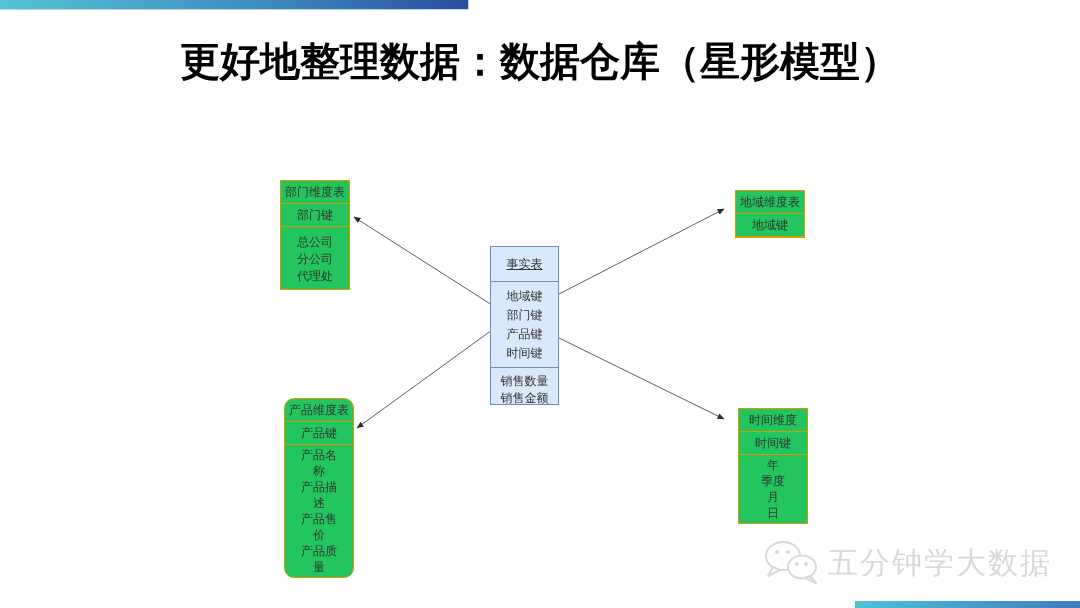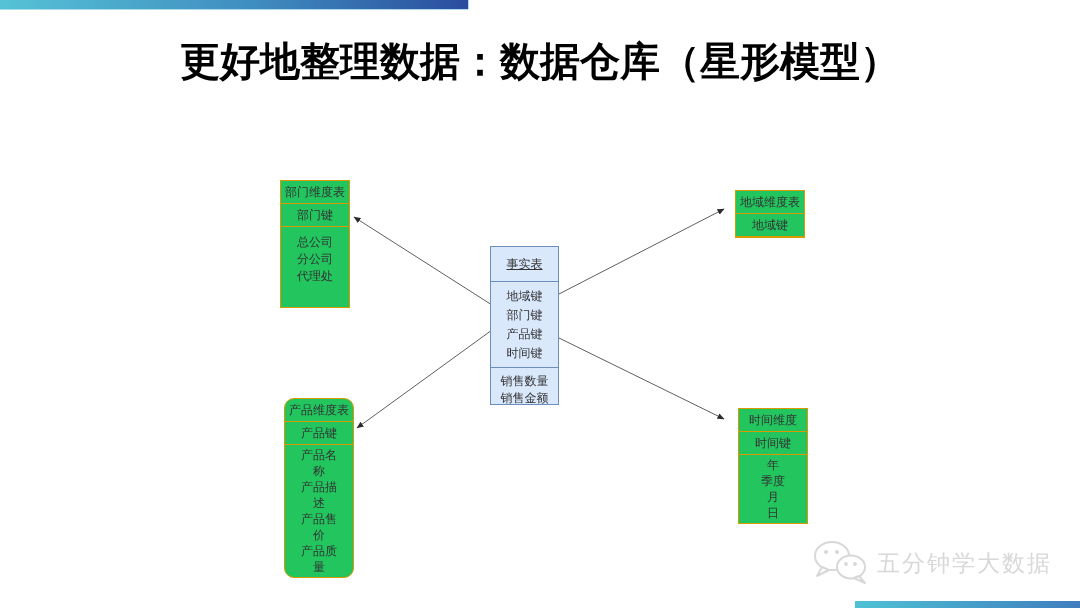--- a/index.html
+++ b/index.html
@@ -67,21 +67,21 @@
     border: 1px solid #d79b00;
   }
   .dim .dim-header {
     height: 22px; line-height: 22px;
     border-bottom: 1px solid #d79b00;
   }
   .dim .dim-key {
     height: 22px; line-height: 22px;
     border-bottom: 1px solid #d79b00;
   }
-  .dim .dim-fields { padding: 7px 0 22px; }
+  .dim .dim-fields { padding: 7px 0 4px; }
   .dim .dim-fields div { line-height: 17px; }
   .dim .dim-fields.tight { padding: 2px 16px 2px; }
   .dim .dim-fields.tight div { line-height: 16px; }
 
   .dim-department { left: 280px; top: 180px; }
   .dim-region     { left: 735px; top: 190px; }
   .dim-product    { left: 284px; top: 398px; border-radius: 10px; }
   .dim-time       { left: 738px; top: 408px; }
 
   
@@ -92,21 +92,21 @@
   }
   svg.arrows line { stroke: #5f5f5f; stroke-width: 1; }
 
   
   .watermark {
     position: absolute; right: 28px; top: 538px;
     display: flex; align-items: center;
     color: #d8d8d8;
   }
   .watermark .wm-text {
-    font-size: 23px;
+    font-size: 30px;
     letter-spacing: 2px;
     text-shadow: 1px 1px 0 #ffffff;
   }
   .watermark .wm-icon { margin-right: 6px; }
 </style>
 </head>
 <body>
 
 <div class="top-bar"></div>
 <div class="bottom-bar"></div>

